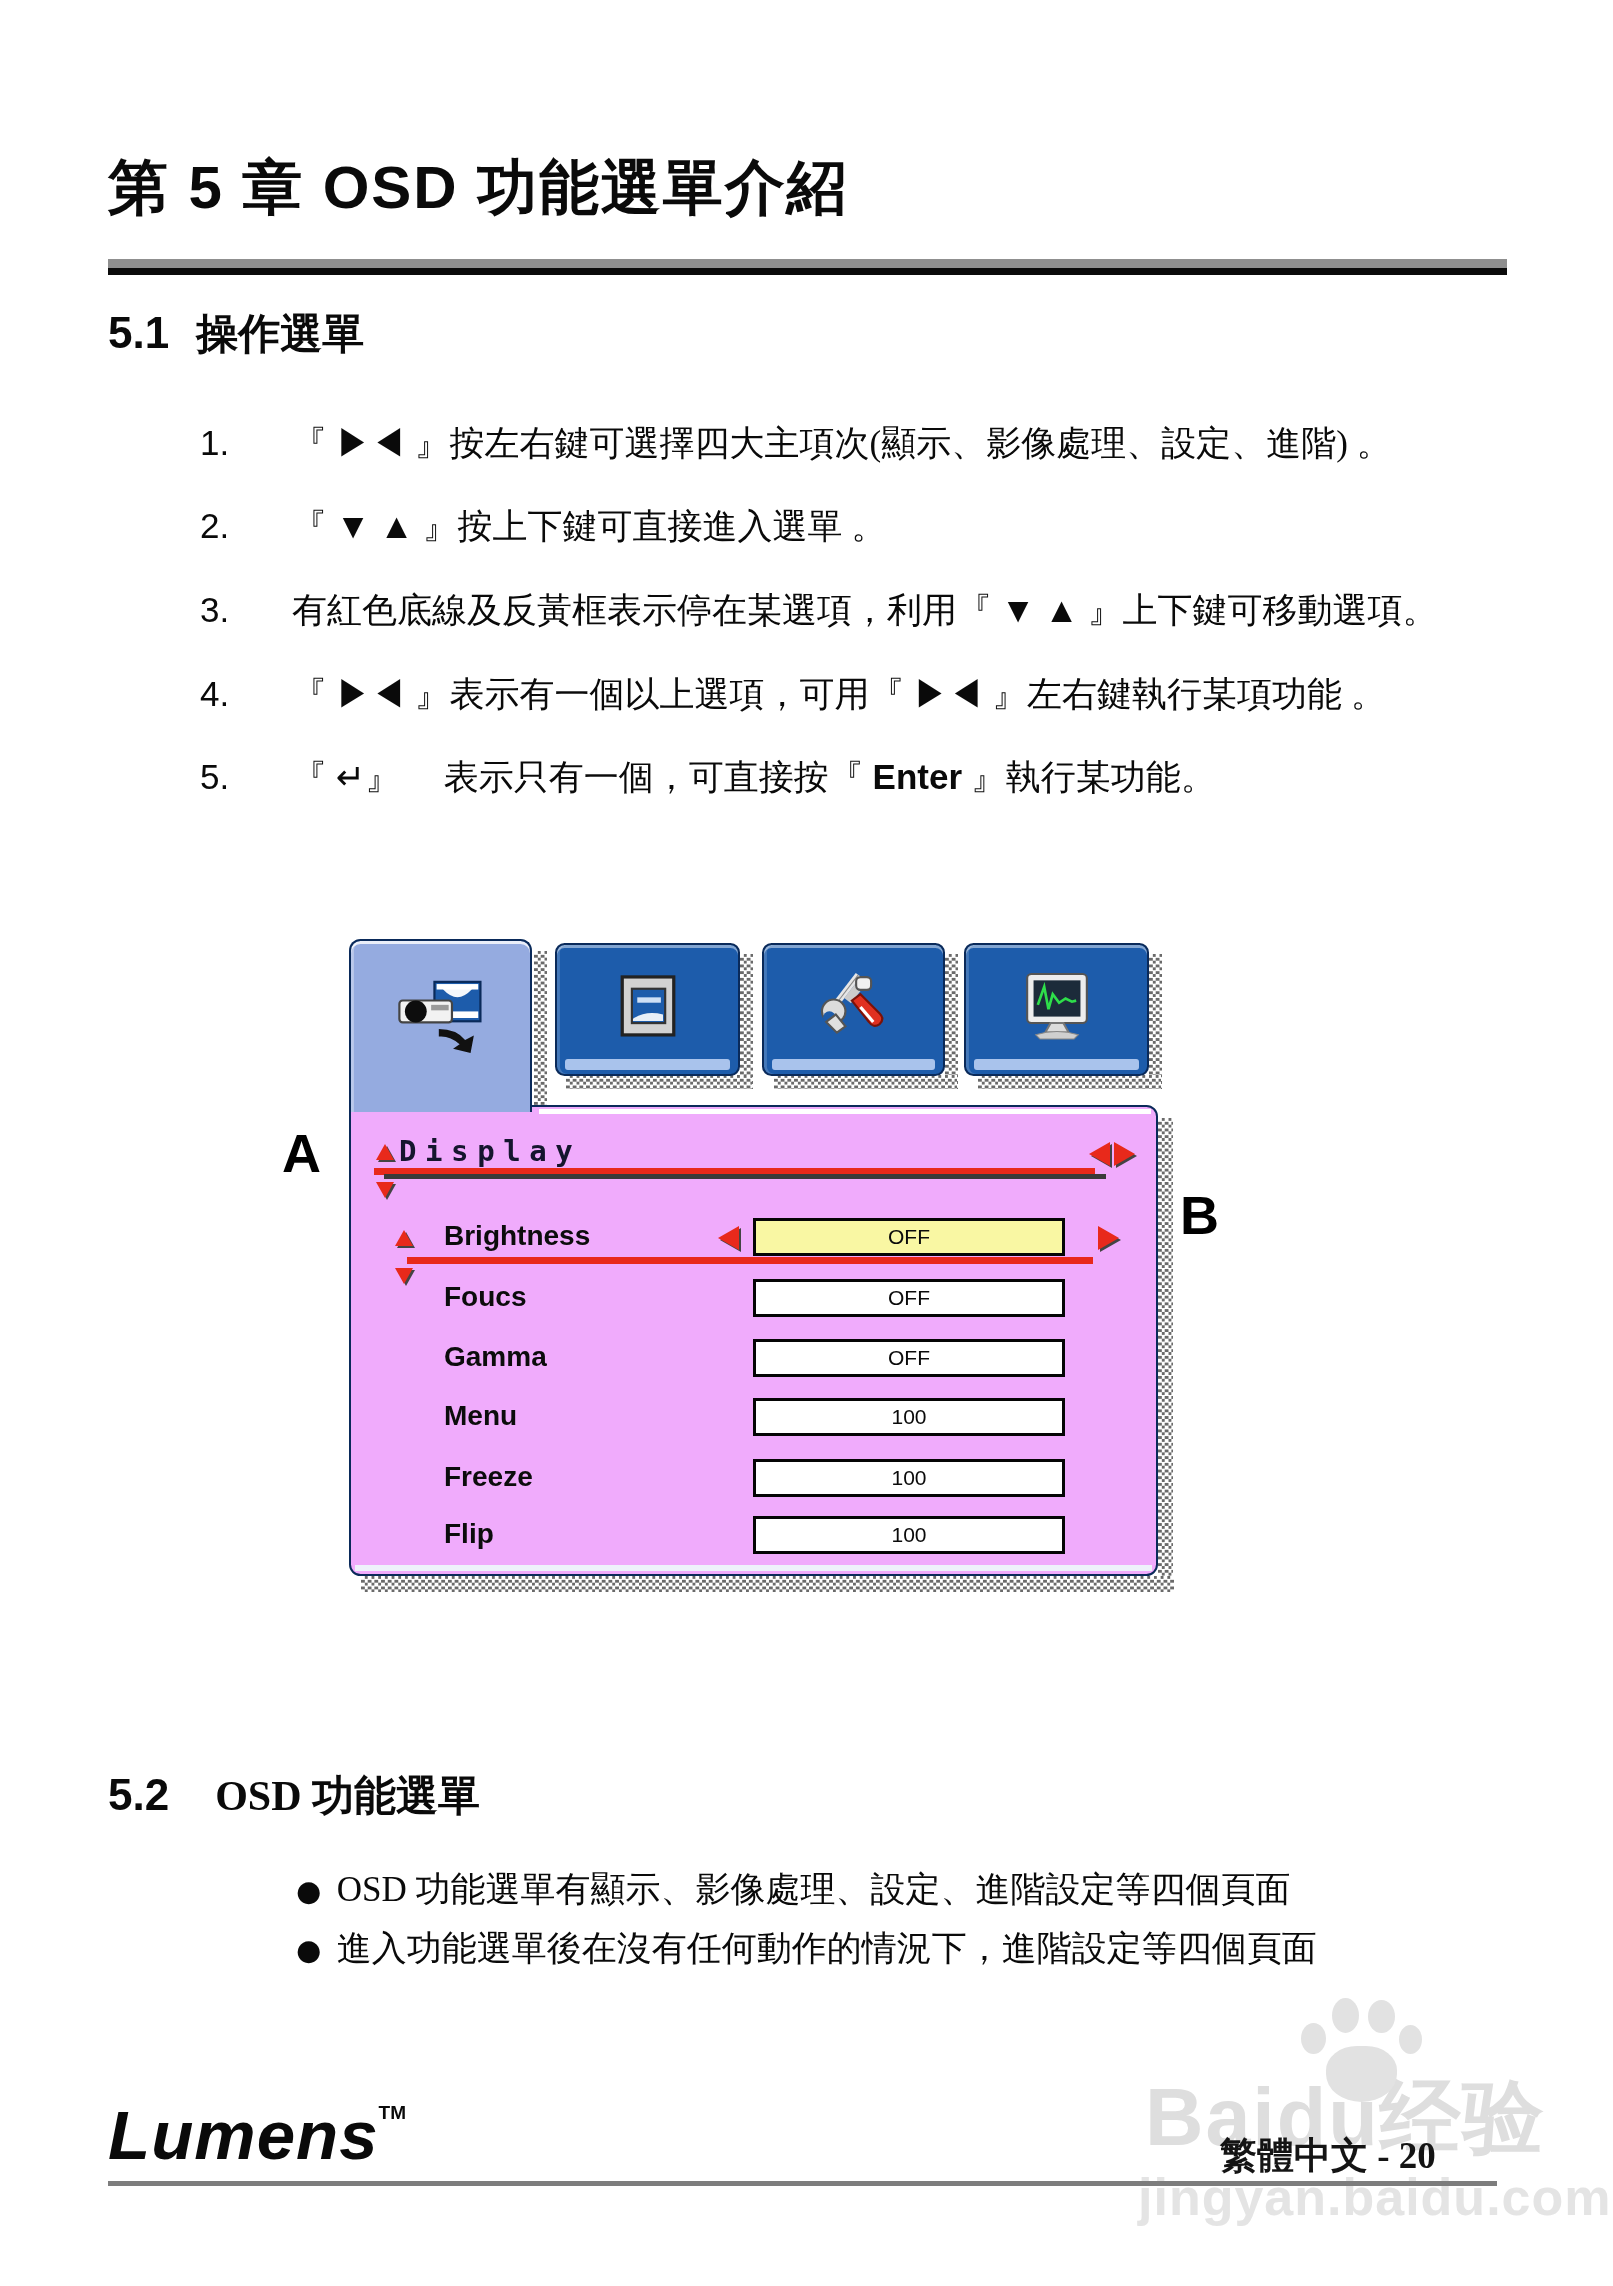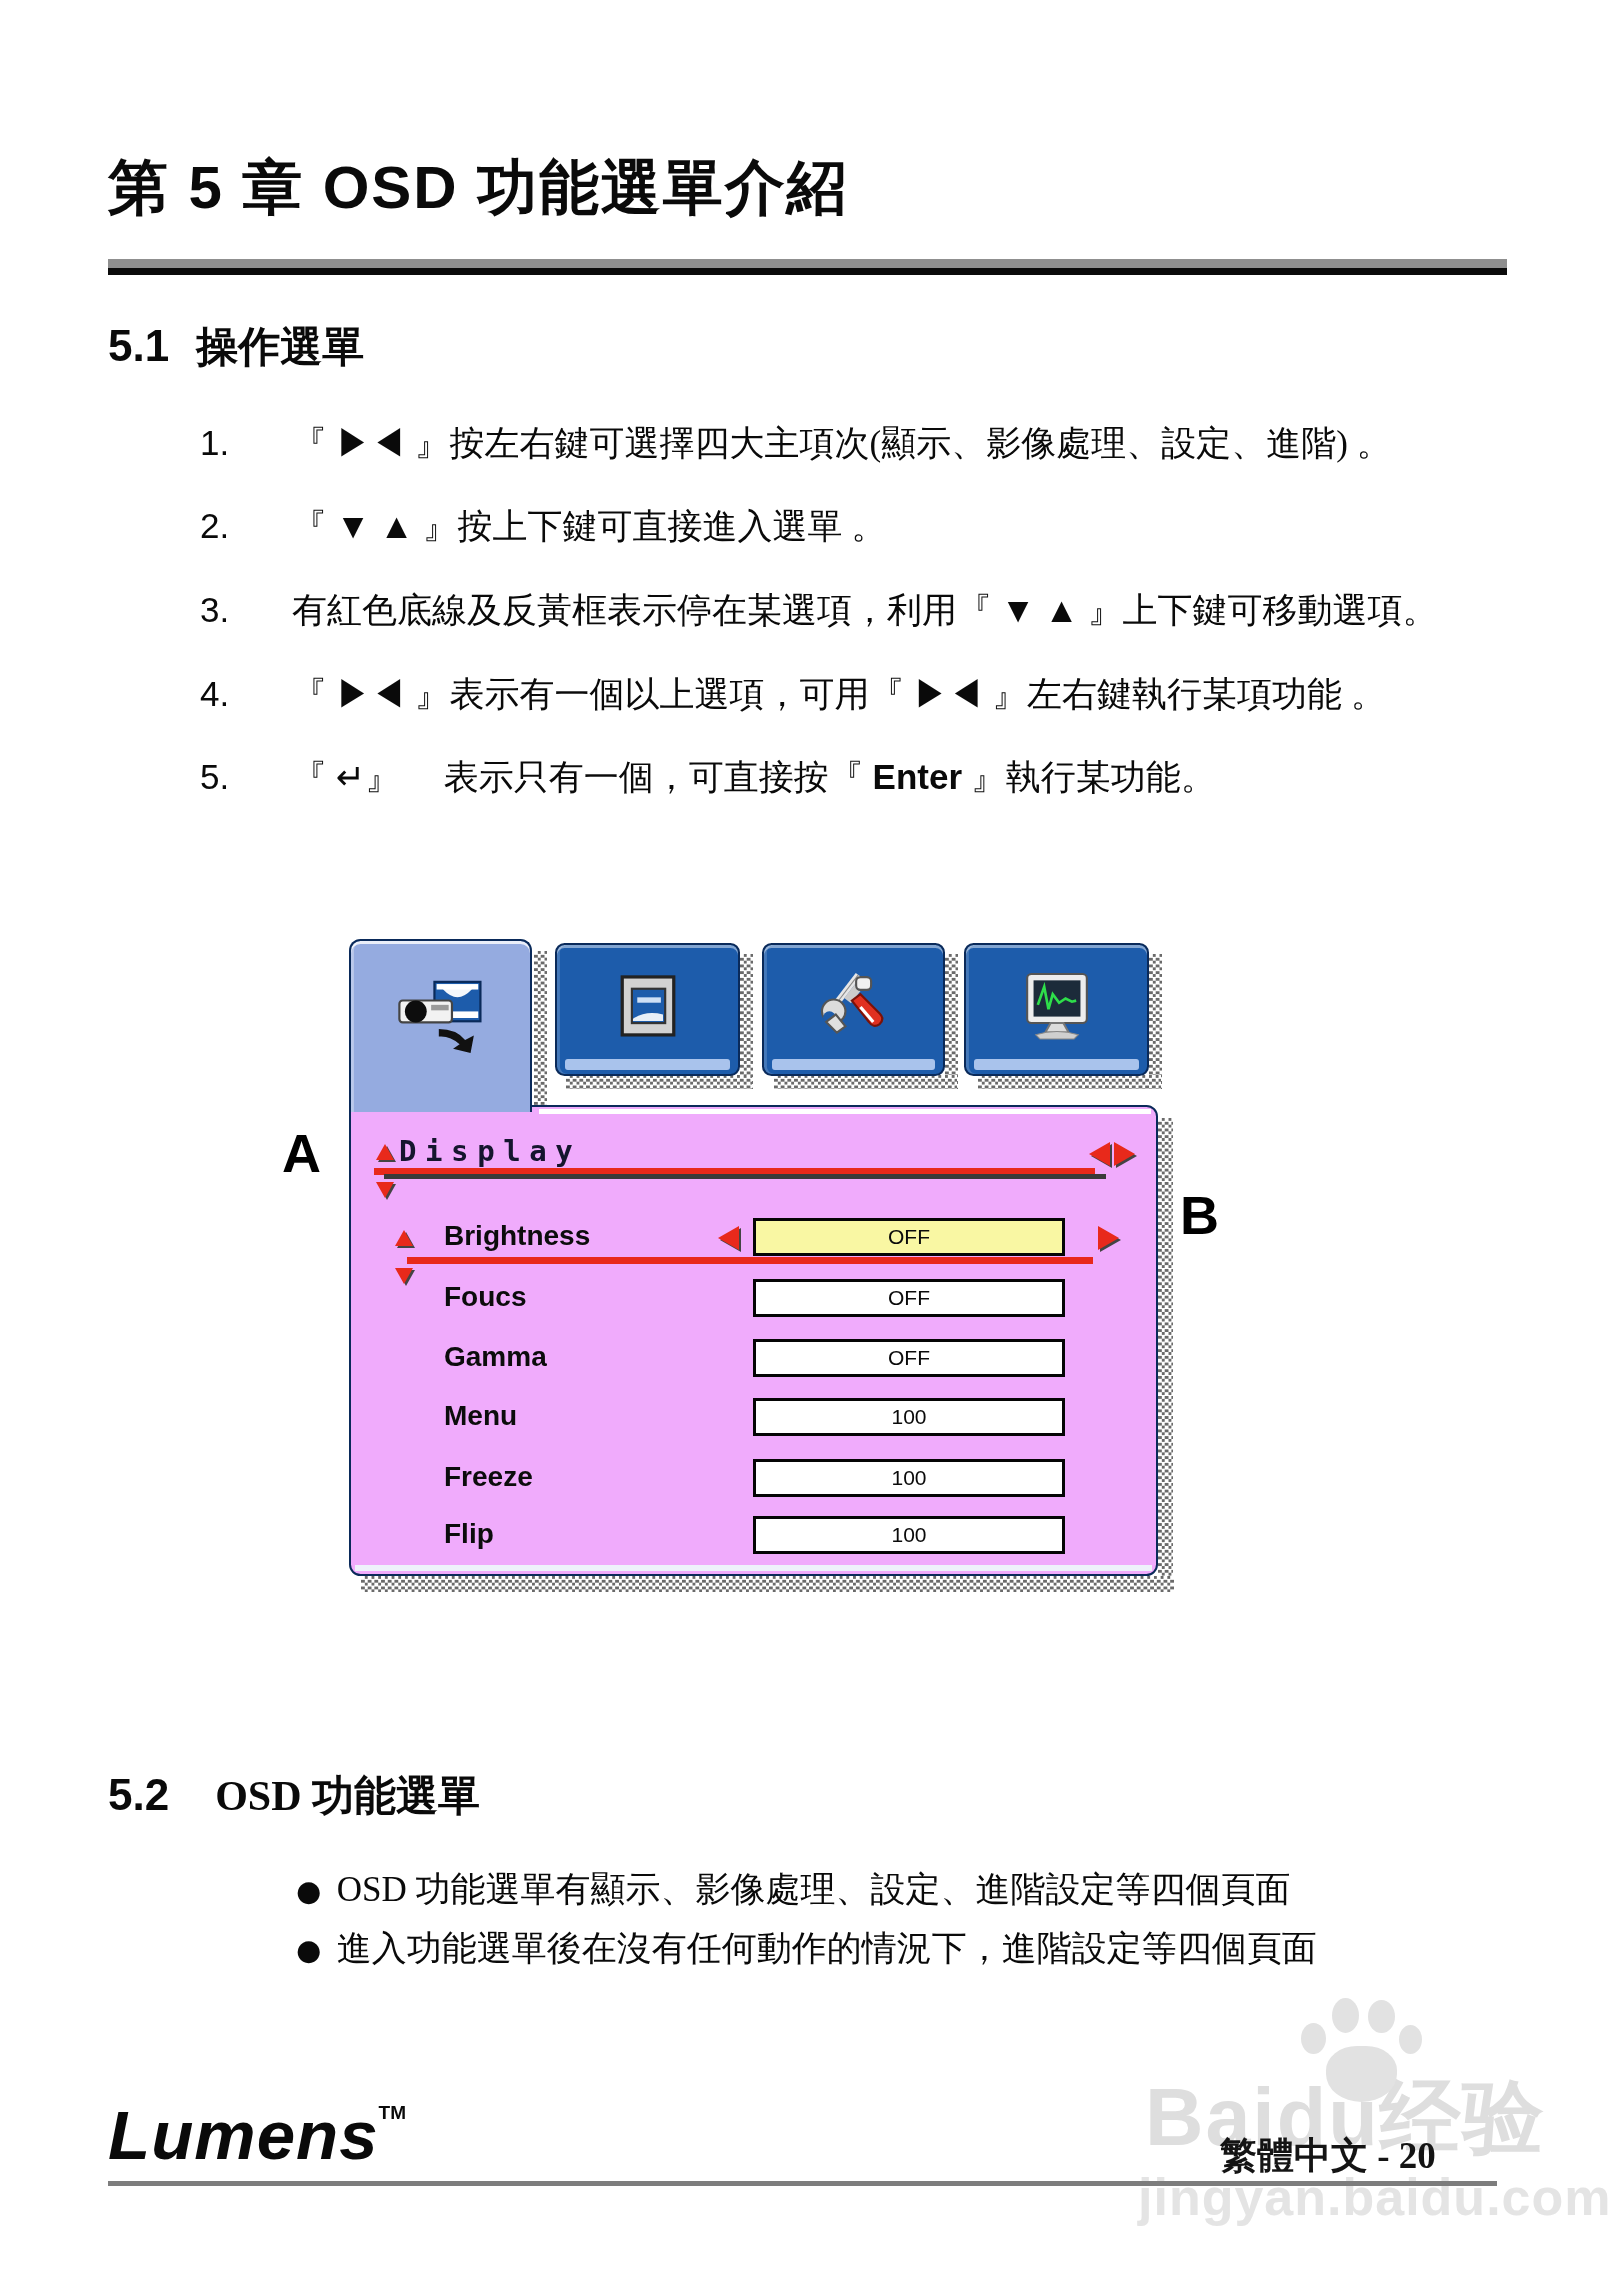--- a/index.html
+++ b/index.html
@@ -89,21 +89,21 @@
 <body>
 
 <div id="page">
 
   <h1 class="chapter-title">第 5 章 OSD 功能選單介紹</h1>
   <div class="rule-top">
     <div class="grey"></div>
       <div class="black"></div>
   </div>
 
-  <div class="section-head" style="left:108px;top:306px;margin-top:13px;">
+  <div class="section-head" style="left:108px;top:306px;">
     <span class="section-num">5.1</span><span class="section-title">操作選單</span>
   </div>
 
   <div class="step" style="top:420px;">
     <span class="num">1.</span><span>『 ▶◀ 』按左右鍵可選擇四大主項次(顯示、影像處理、設定、進階) 。</span>
   </div>
   <div class="step" style="top:503px;">
     <span class="num">2.</span><span>『 ▼ ▲ 』按上下鍵可直接進入選單 。</span>
   </div>
   <div class="step" style="top:587px;">

